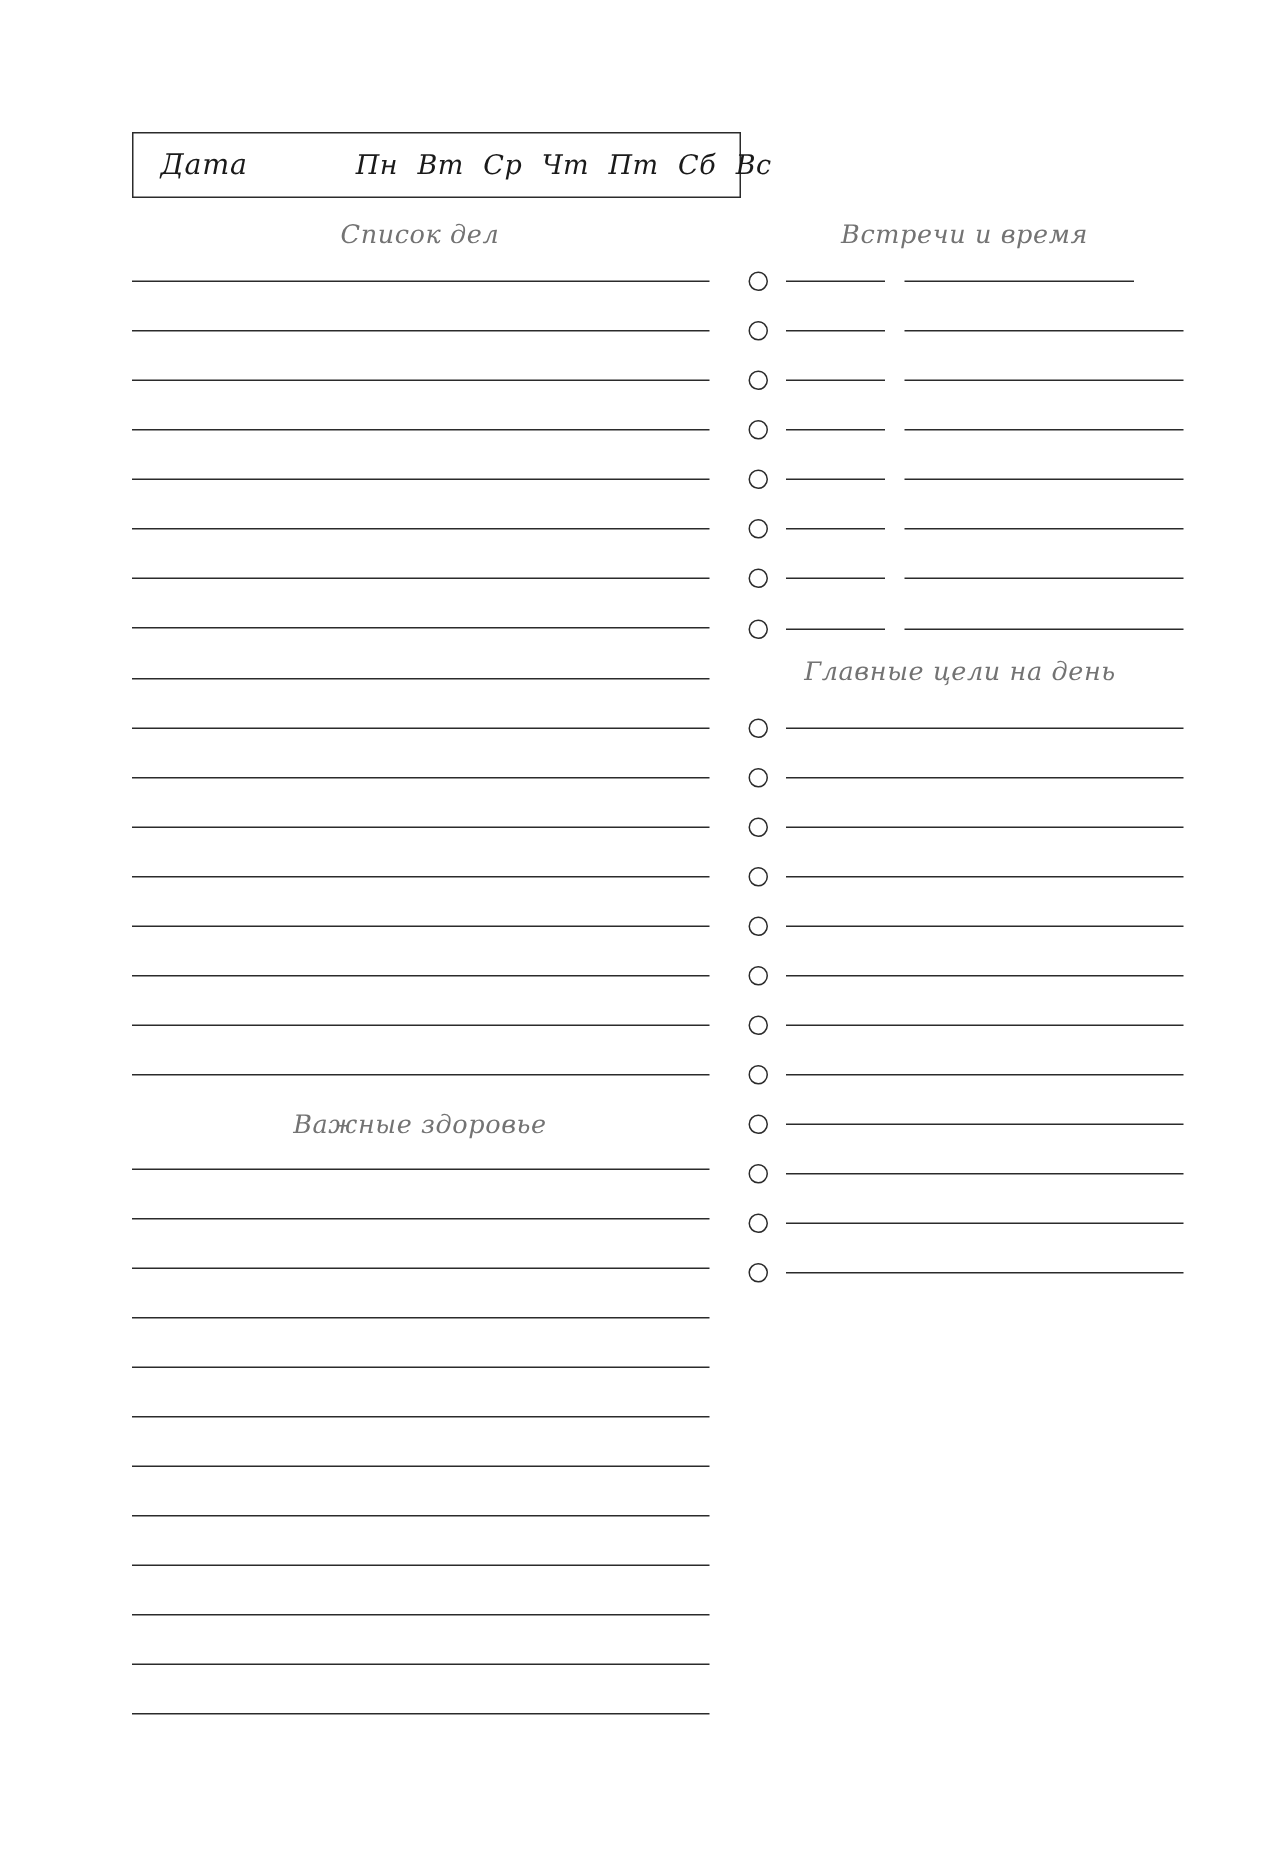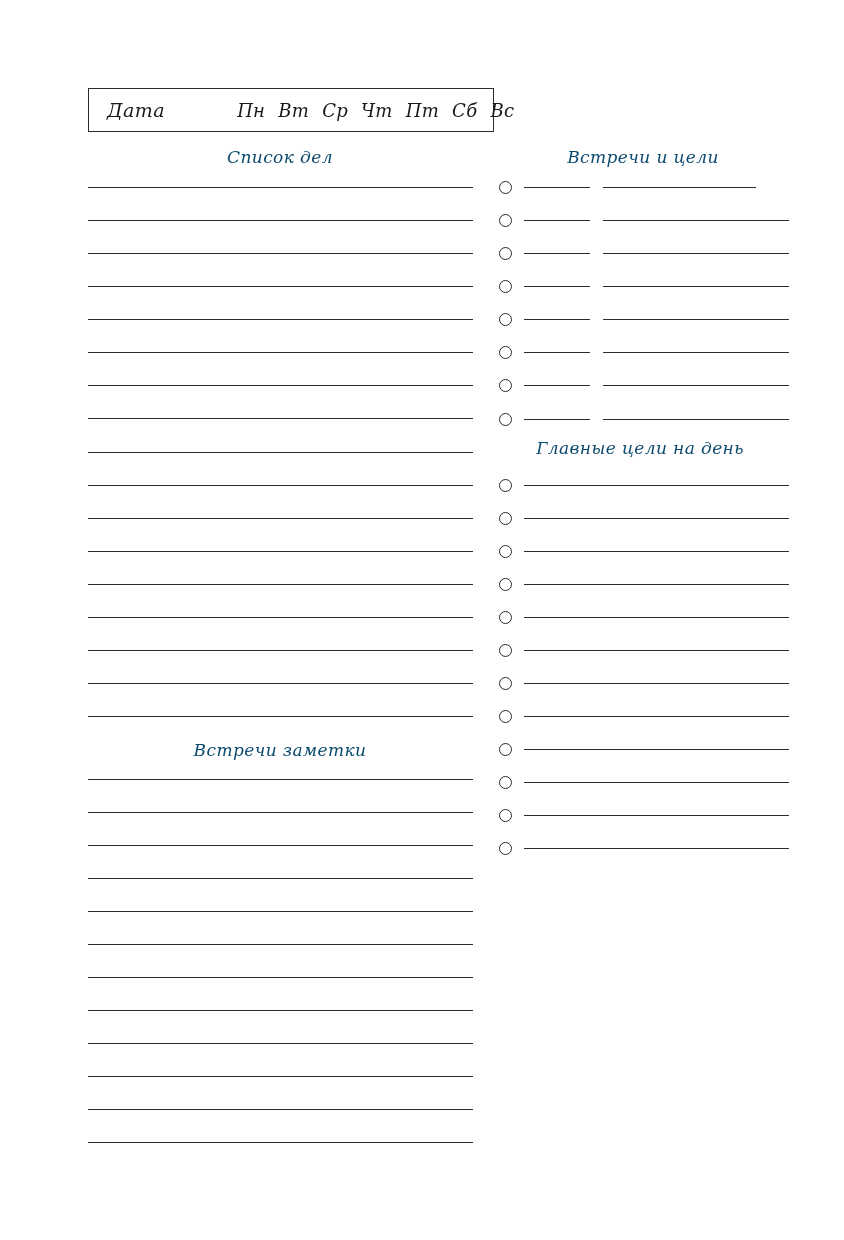--- a/index.html
+++ b/index.html
@@ -54,21 +54,21 @@
     letter-spacing: 0.3px;
   }
 
   
   .heading {
     position: absolute;
     font-family: "DejaVu Serif", serif;
     font-style: italic;
     font-size: 17px;
     letter-spacing: 0.4px;
-    color: #0c4a6e;
+    color: #737373;
     white-space: nowrap;
     text-align: right;
   }
   .heading-center {
     transform: translateX(-50%);
   }
 
   
   .rule {
     position: absolute;
@@ -102,23 +102,23 @@
       <span class="weekday">Ср</span>
       <span class="weekday">Чт</span>
       <span class="weekday">Пт</span>
       <span class="weekday">Сб</span>
       <span class="weekday">Вс</span>
     </span>
   </div>
 
   <div class="heading heading-center" style="left:280px; top:147px;">Список дел</div>
 
-  <div class="heading heading-center" style="left:280px; top:740px;">Встречи заметки</div>
-
-  <div class="heading heading-center" style="left:643px; top:147px;">Встречи и цели</div>
+  <div class="heading heading-center" style="left:280px; top:740px;">Важные здоровье</div>
+
+  <div class="heading heading-center" style="left:643px; top:147px;">Встречи и время</div>
 
   <div class="heading heading-center" style="left:640px; top:438px;">Главные цели на день</div>
 
 
   <div class="col-group">
     <div class="rule" style="left:88px; top:187px; width:385px;"></div>
     <div class="rule" style="left:88px; top:220px; width:385px;"></div>
     <div class="rule" style="left:88px; top:253px; width:385px;"></div>
     <div class="rule" style="left:88px; top:286px; width:385px;"></div>
     <div class="rule" style="left:88px; top:319px; width:385px;"></div>

